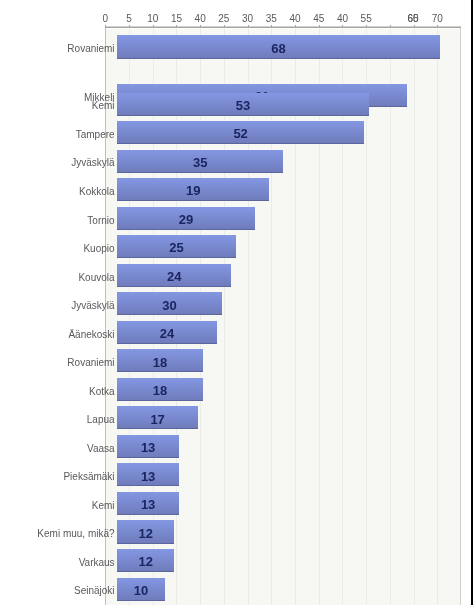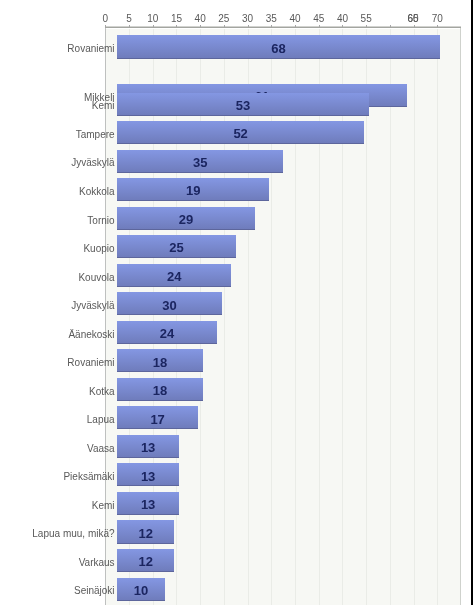--- a/index.html
+++ b/index.html
@@ -168,21 +168,21 @@
       <div class="bar-bottom-edge" style="width: 61.659px;"></div>
       <div class="bar-value-label" style="left: 136.13px;">13</div>
     </div>
       <div class="bar-row" style="top: 491.93px;">
       <div class="category-label">Kemi</div>
       <div class="bar" style="width: 61.659px;"></div>
       <div class="bar-bottom-edge" style="width: 61.659px;"></div>
       <div class="bar-value-label" style="left: 136.13px;">13</div>
     </div>
       <div class="bar-row" style="top: 520.46px;">
-      <div class="category-label">Lapua muu, mikä?</div>
+      <div class="category-label">Kemi muu, mikä?</div>
       <div class="bar" style="width: 56.916px;"></div>
       <div class="bar-bottom-edge" style="width: 56.916px;"></div>
       <div class="bar-value-label" style="left: 133.758px;">12</div>
     </div>
       <div class="bar-row" style="top: 548.99px;">
       <div class="category-label">Varkaus</div>
       <div class="bar" style="width: 56.916px;"></div>
       <div class="bar-bottom-edge" style="width: 56.916px;"></div>
       <div class="bar-value-label" style="left: 133.758px;">12</div>
     </div>

